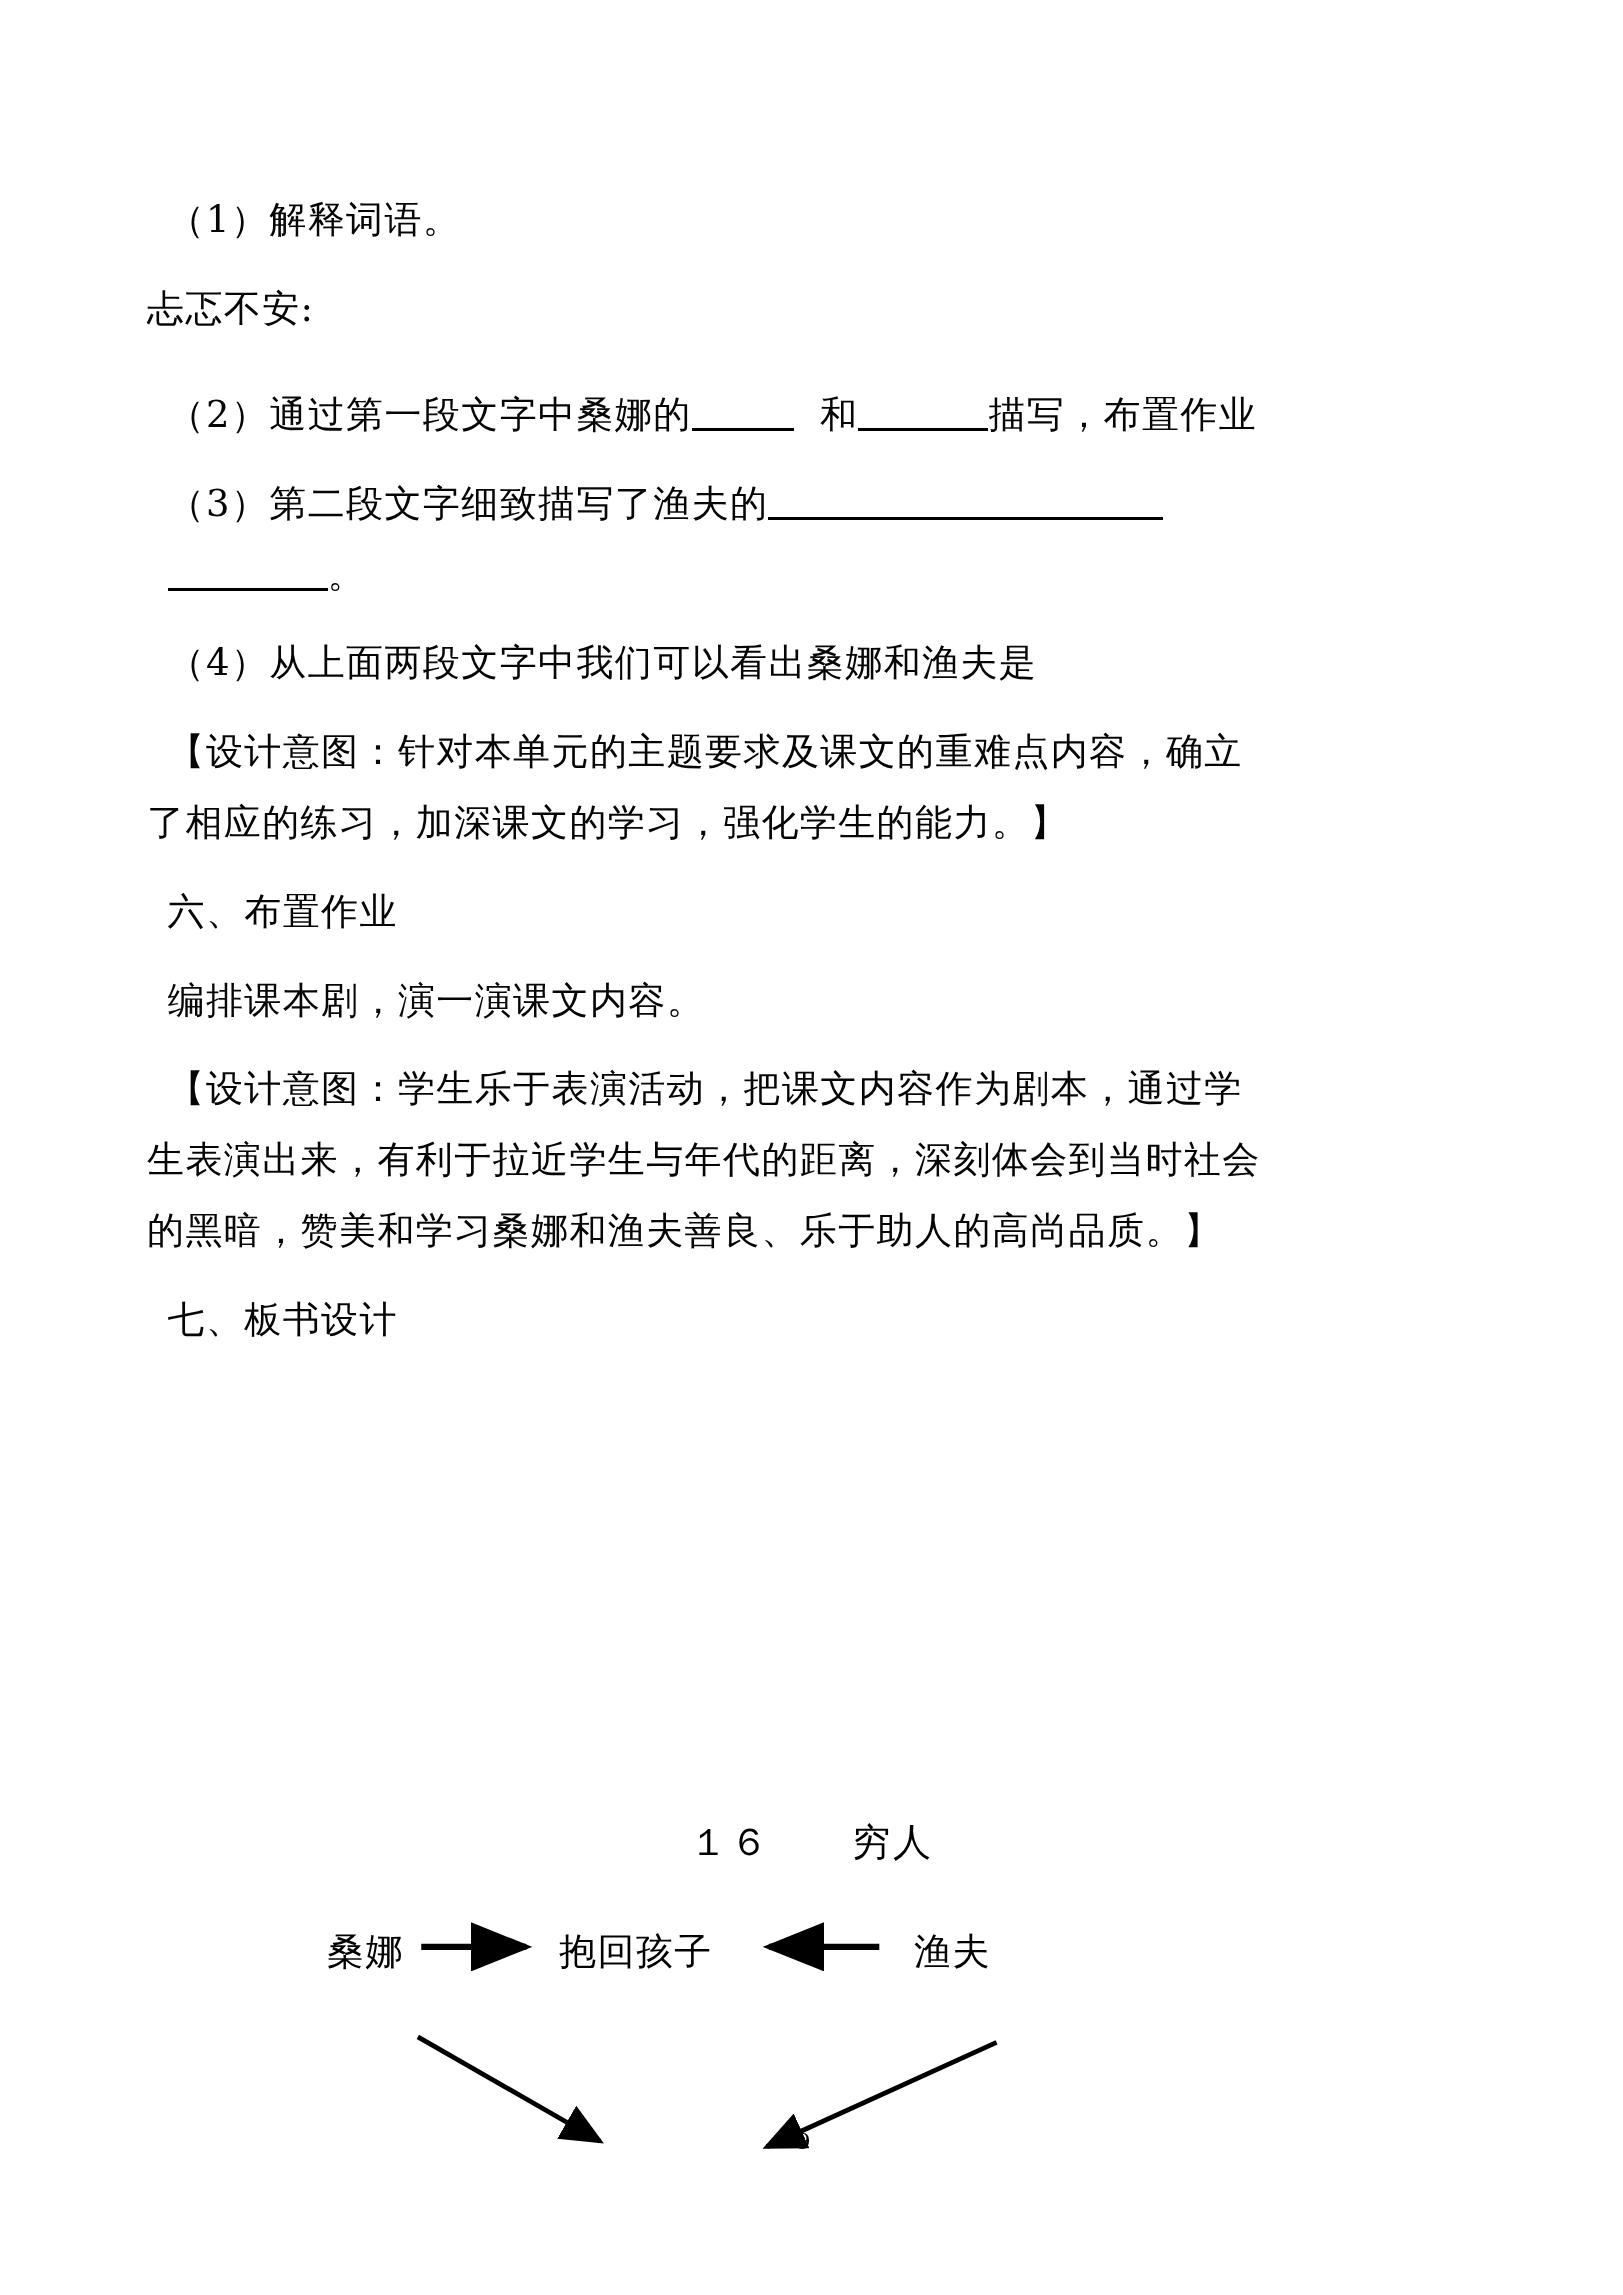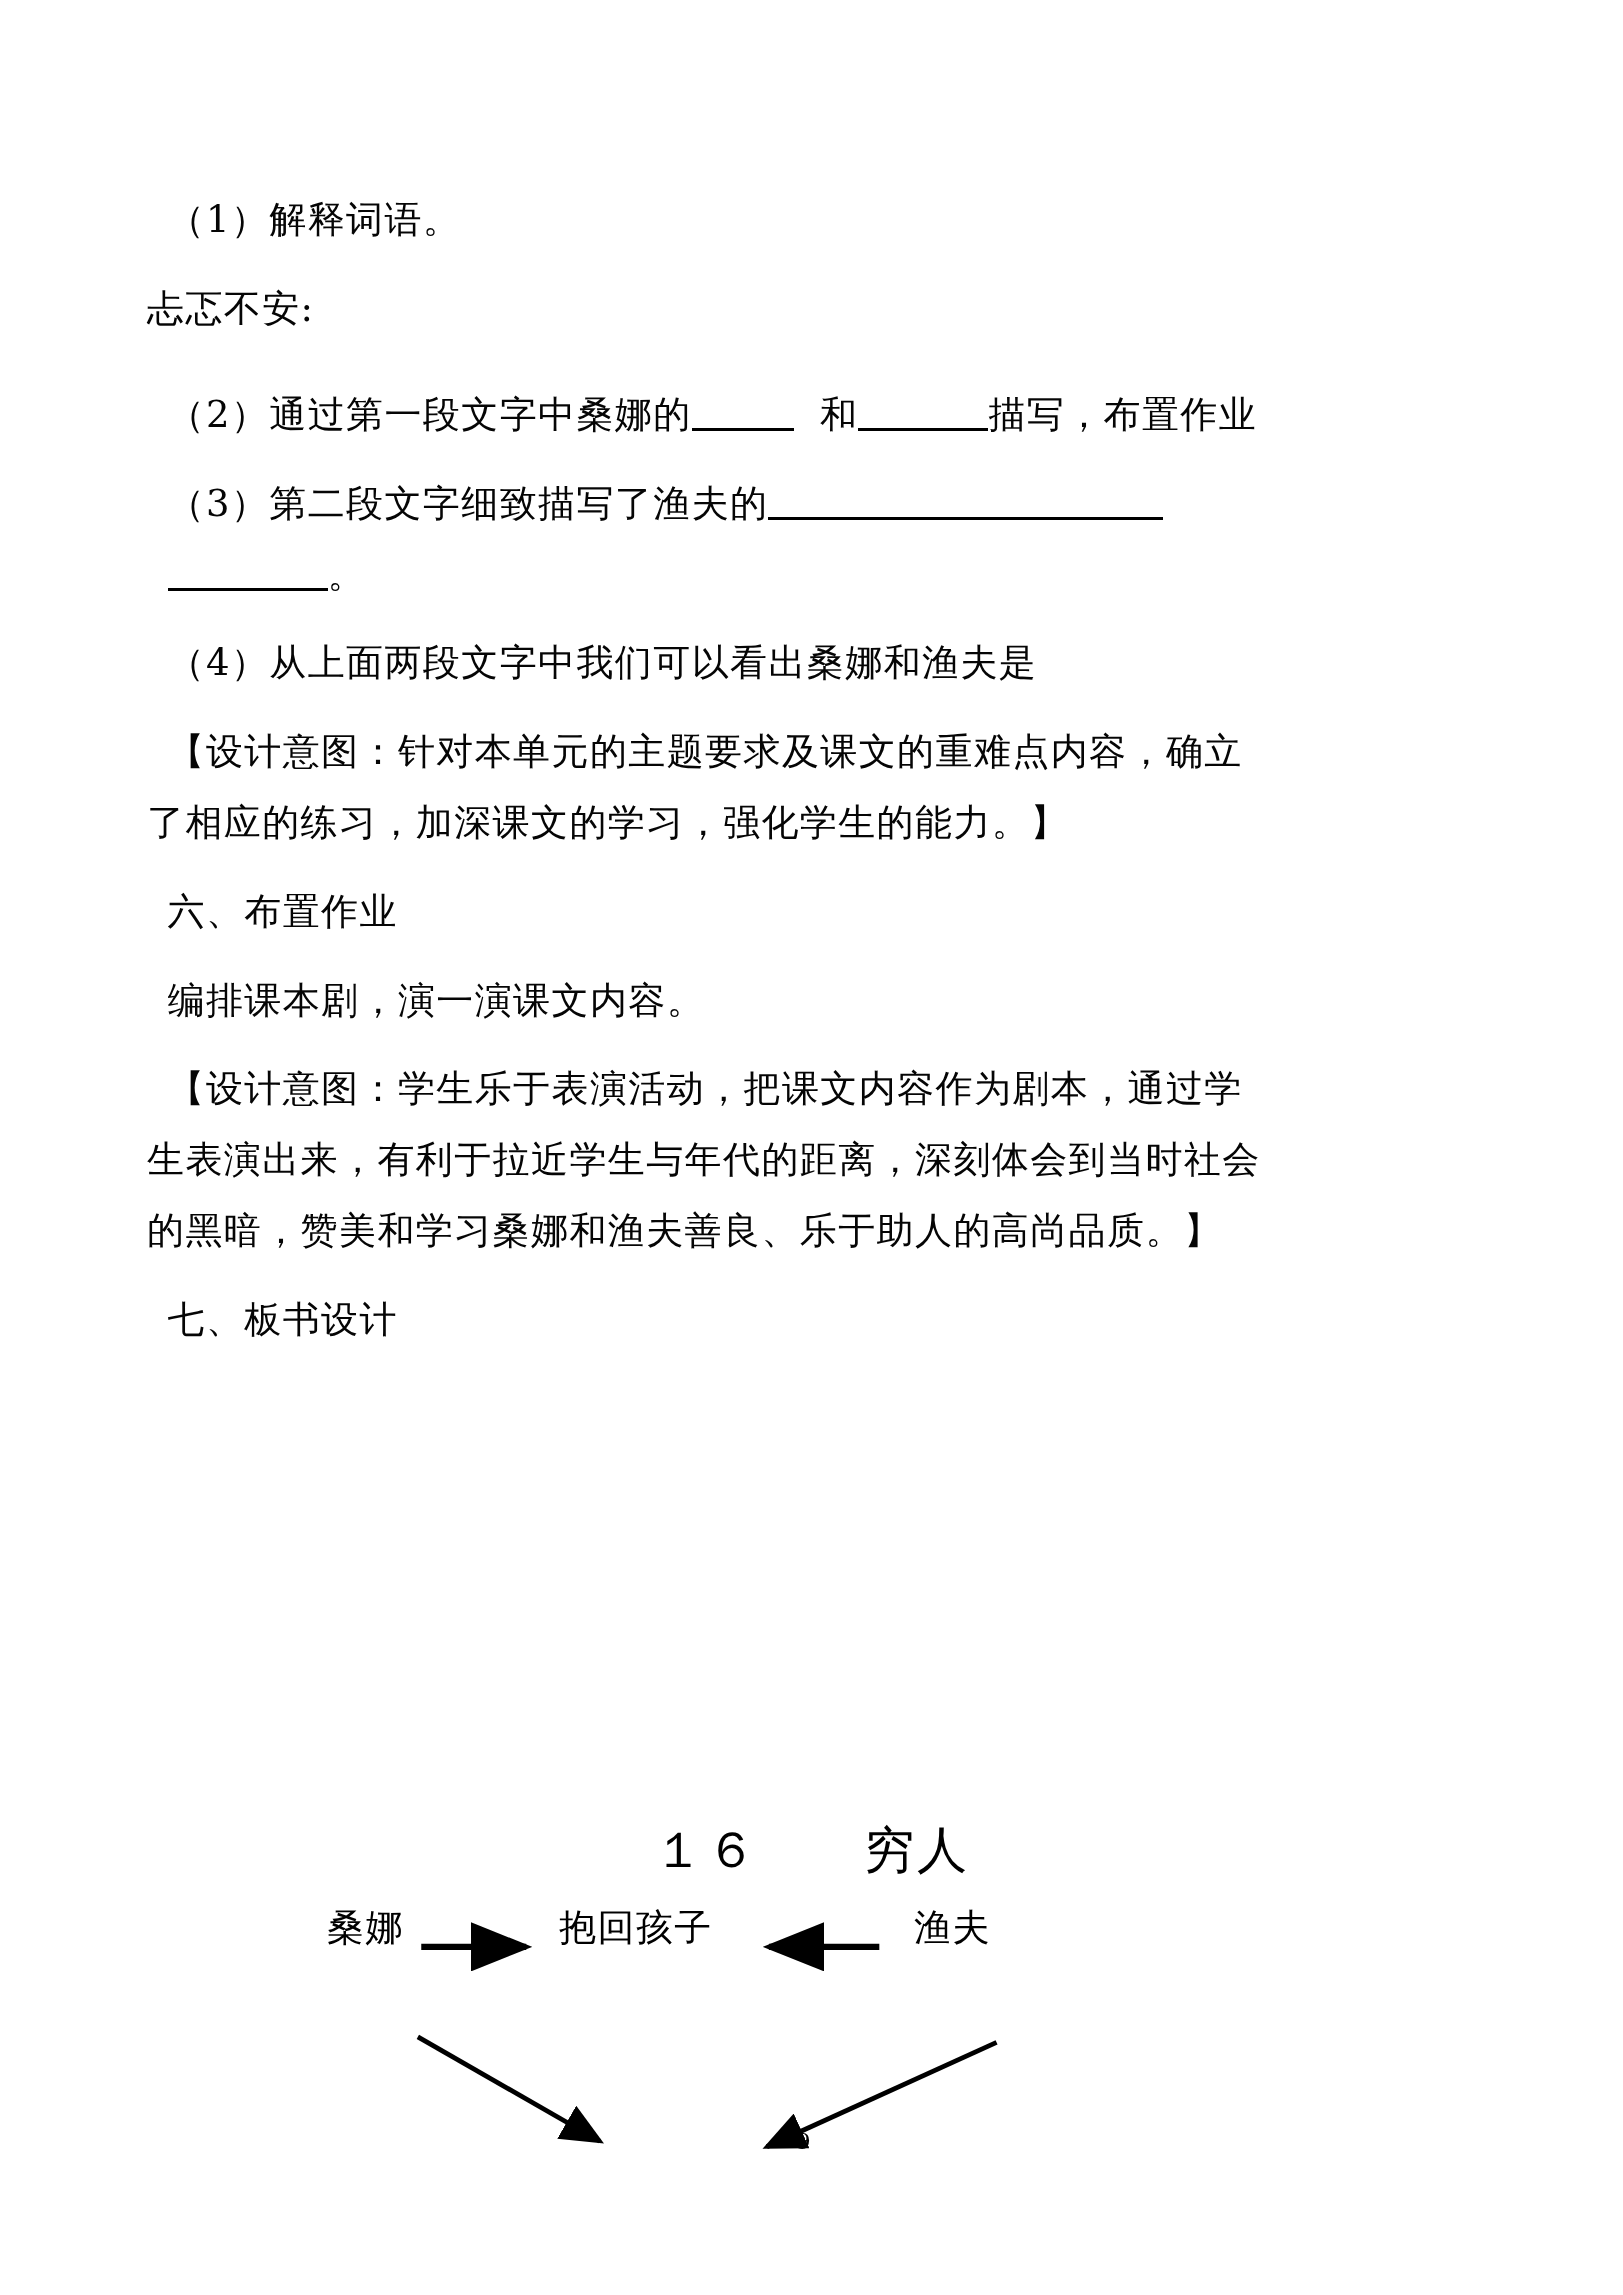--- a/index.html
+++ b/index.html
@@ -74,29 +74,29 @@
     width: 1623px;
     height: 382px;
   }
 
   .board-title {
     position: absolute;
     left: 0;
     top: 10.2px;
     width: 1623px;
     text-align: center;
-    font-size: 50px;
+    font-size: 38px;
     letter-spacing: 2.7px;
     font-family: "DejaVu Serif", "Liberation Serif", serif;
   }
 
   .row-terms {
     position: absolute;
     left: 0;
-    top: 96px;
+    top: 120px;
     width: 1303px;
     height: 61px;
   }
 
   .term {
     position: absolute;
     font-size: 37px;
     letter-spacing: 1.4px;
     line-height: 49px;
     white-space: nowrap;

